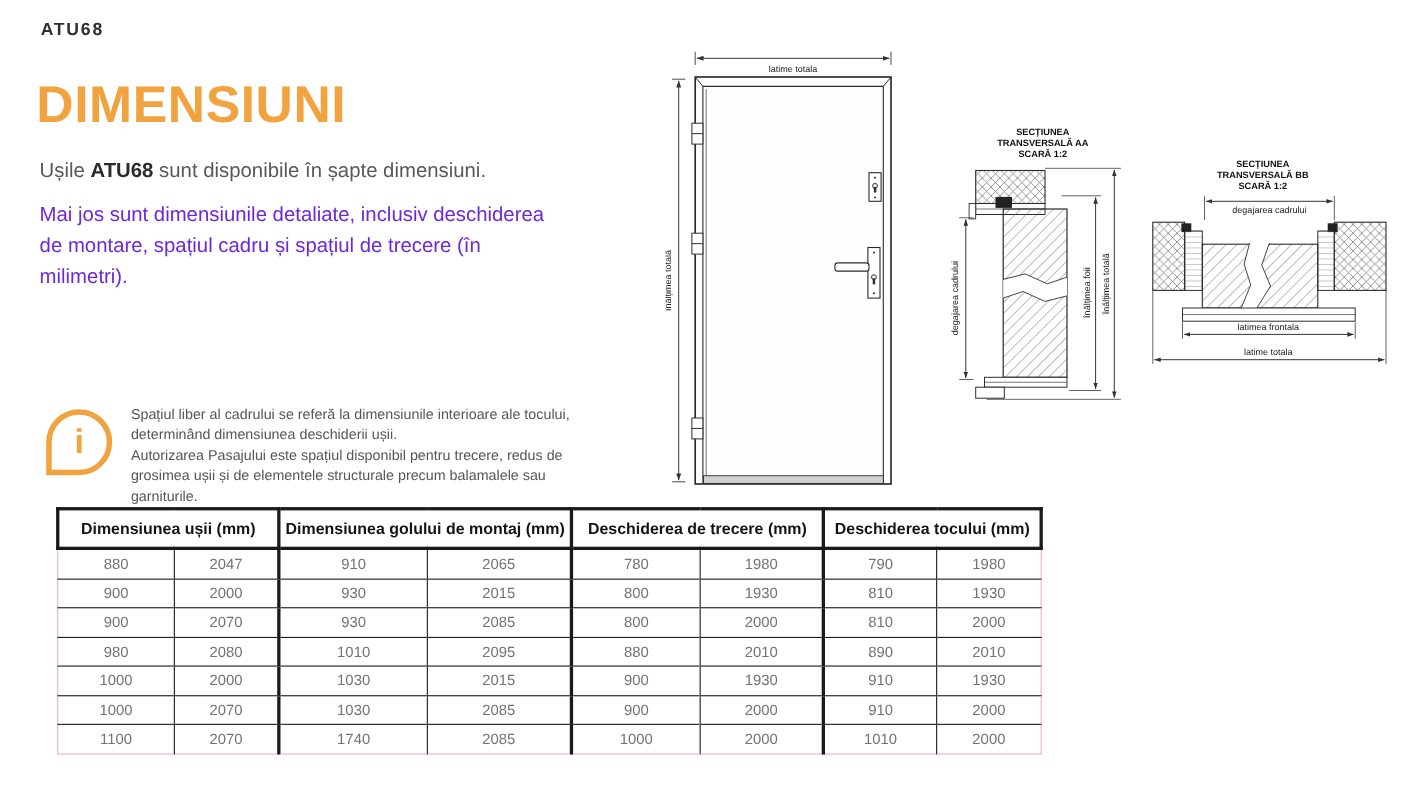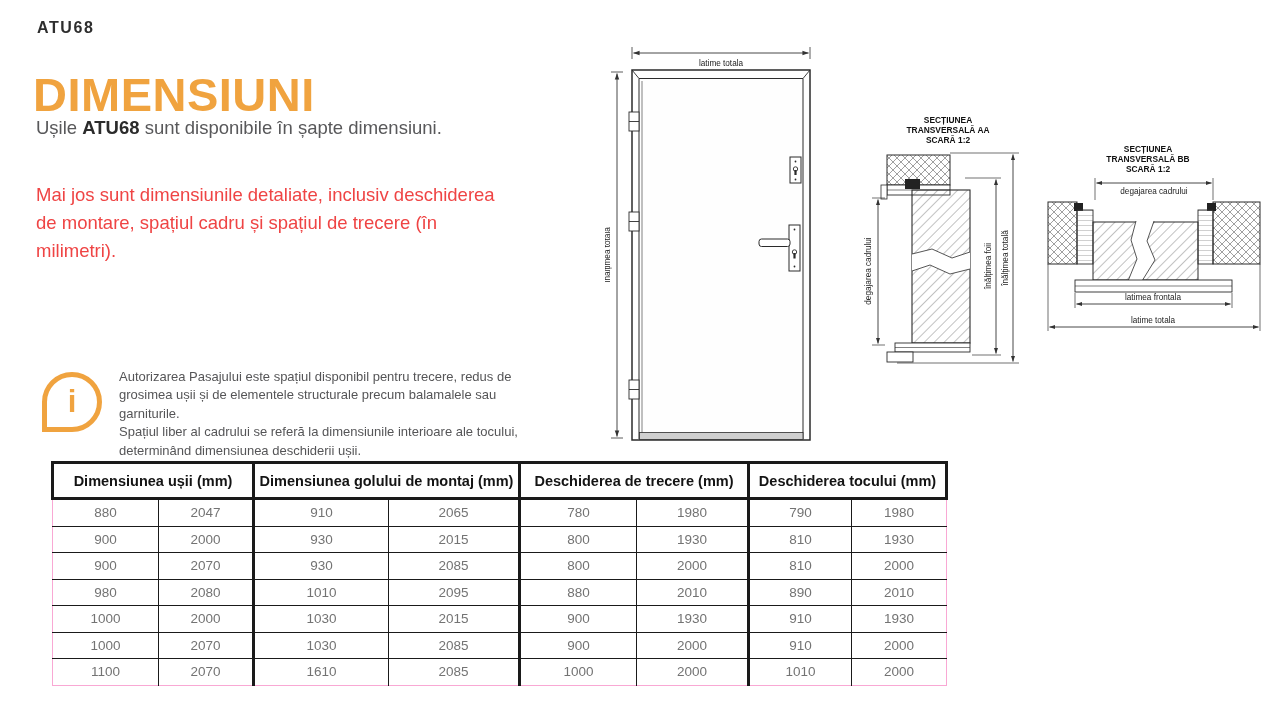--- a/index.html
+++ b/index.html
@@ -5,24 +5,24 @@
   html,body { margin:0; padding:0; background:#ffffff; }
   .page {
     position:relative; width:1280px; height:700px; background:#ffffff;
     font-family:"Liberation Sans", sans-serif; overflow:hidden;
   }
   
   .eyebrow { position:absolute; left:37px; top:19px; font-size:16px; font-weight:bold;
              letter-spacing:1.6px; color:#2e2e2e; }
   .title   { position:absolute; left:33px; top:47px; font-size:47px; font-weight:800;
              color:#F0A33F; letter-spacing:0.5px;margin-top:20px; }
-  .p1 { position:absolute; left:36px; top:117px; font-size:18.5px; color:#58585a; }
+  .p1 { position:absolute; left:36px; top:144px; font-size:18.5px; color:#58585a; }
   .p1 .b { color:#2b2b2b; font-weight:800; }
   .p2 { position:absolute; left:36px; top:181px; width:472px; font-size:18.5px;
-        color:#ef4444; line-height:1.5; }
+        color:#6d28d9; line-height:1.5; }
   .note { position:absolute; left:42px; top:368px; display:flex; gap:17px; }
   .note-icon { width:50px; height:50px; flex:0 0 auto; margin-top:4px;
                border:5px solid #F0A33F; border-radius:50% 50% 50% 0;
                display:flex; align-items:center; justify-content:center; }
   .note-icon span { font-size:31px; font-weight:800; color:#F0A33F; line-height:1;
                     transform:translateY(-1px); }
   .note-text { width:428px; font-size:13px; color:#555557; line-height:1.42; }
   .note-text p { margin:0; }
   
   .svgbox { position:absolute; }
@@ -53,22 +53,22 @@
   <div class="title">DIMENSIUNI</div>
 
   <div class="p1"><span>Ușile </span><span class="b">ATU68</span><span> sunt disponibile în șapte dimensiuni.</span></div>
   <div class="p2">Mai jos sunt dimensiunile detaliate, inclusiv deschiderea de montare, spațiul cadru și spațiul de trecere (în milimetri).</div>
 
   <div class="note">
     <div class="note-icon">
         <span>i</span>
       </div>
     <div class="note-text">
+      <p>Spațiul liber al cadrului se referă la dimensiunile interioare ale tocului, determinând dimensiunea deschiderii ușii.</p>
       <p>Autorizarea Pasajului este spațiul disponibil pentru trecere, redus de grosimea ușii și de elementele structurale precum balamalele sau garniturile.</p>
-      <p>Spațiul liber al cadrului se referă la dimensiunile interioare ale tocului, determinând dimensiunea deschiderii ușii.</p>
     </div>
   </div>
 
   <svg class="svgbox" style="left:605px; top:40px;" width="230" height="410" viewBox="0 0 230 410">
     <defs>
       <marker id="arD" viewBox="0 0 10 10" refX="9" refY="5" markerWidth="7.5" markerHeight="7.5" orient="auto-start-reverse">
         <path d="M0,1.7 L9.5,5 L0,8.3 z" fill="#333"></path>
       </marker>
     </defs>
 
@@ -279,21 +279,21 @@
         <td class="gs">1030</td>
         <td class="ss">2085</td>
         <td class="gs">900</td>
         <td class="ss">2000</td>
         <td class="gs">910</td>
         <td class="ss">2000</td>
       </tr>
       <tr>
         <td>1100</td>
         <td class="ss">2070</td>
-        <td class="gs">1610</td>
+        <td class="gs">1740</td>
         <td class="ss">2085</td>
         <td class="gs">1000</td>
         <td class="ss">2000</td>
         <td class="gs">1010</td>
         <td class="ss">2000</td>
       </tr>
     </tbody>
   </table>
 
 </div>

